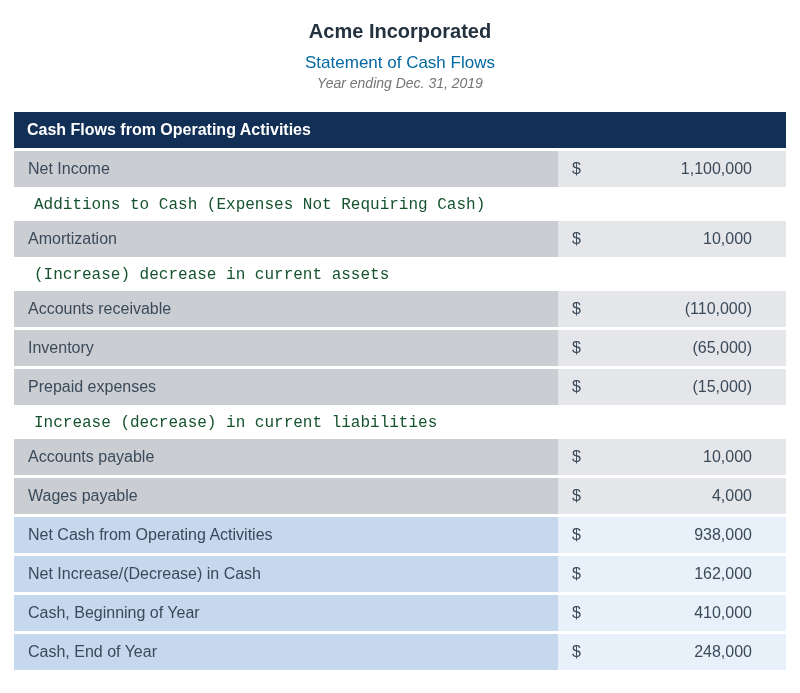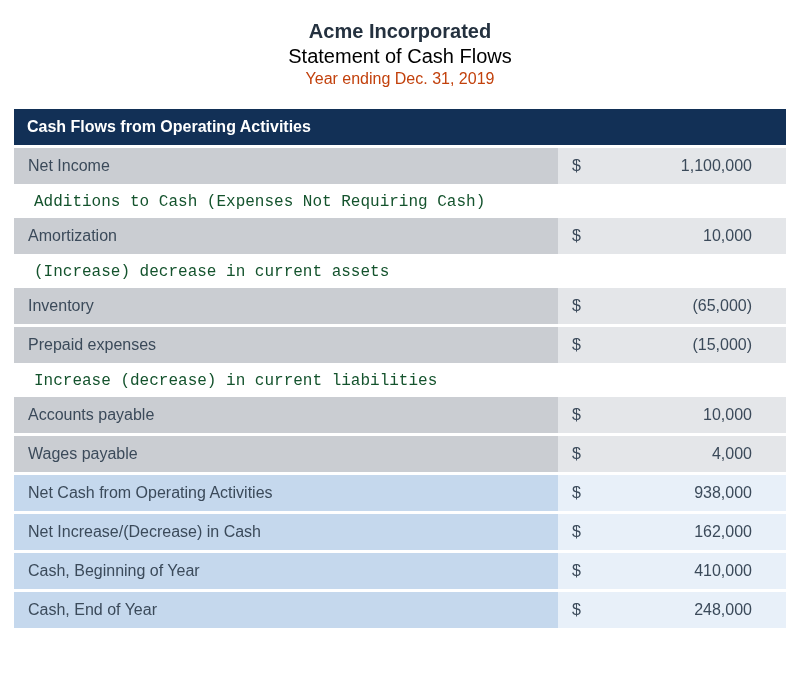--- a/index.html
+++ b/index.html
@@ -14,28 +14,29 @@
   .header {
     text-align: center;
     margin-bottom: 18px;
   }
   .company {
     font-size: 20px;
     font-weight: bold;
     color: #24313f;
   }
   .title {
-    font-size: 20px;
-    color: #000000;
+    font-size: 17px;
+    color: #0369a1;
+    margin-top: 10px;
+  }
+  .period {
+    font-size: 14px;
+    color: #737373;
     margin-top: 2px;
-  }
-  .period {
-    font-size: 16px;
-    color: #c2410c;
-    margin-top: 2px;
+    font-style: italic;
   }
   table {
     border-collapse: separate;
     border-spacing: 0 3px;
     width: 100%;
   }
   td {
     padding: 0;
   }
   .section-header td {
@@ -111,20 +112,29 @@
         <span class="value">10,000</span>
       </div>
     </td>
   </tr>
 
 
   <tr class="note">
     <td colspan="2">(Increase) decrease in current assets</td>
   </tr>
 
+  <tr class="row gray">
+    <td class="label-cell">Accounts receivable</td>
+    <td class="amount-cell">
+      <div class="amount-wrap">
+        <span class="dollar">$</span>
+        <span class="value">(110,000)</span>
+      </div>
+    </td>
+  </tr>
 
   <tr class="row gray">
     <td class="label-cell">Inventory</td>
     <td class="amount-cell">
       <div class="amount-wrap">
         <span class="dollar">$</span>
         <span class="value">(65,000)</span>
       </div>
     </td>
   </tr>

